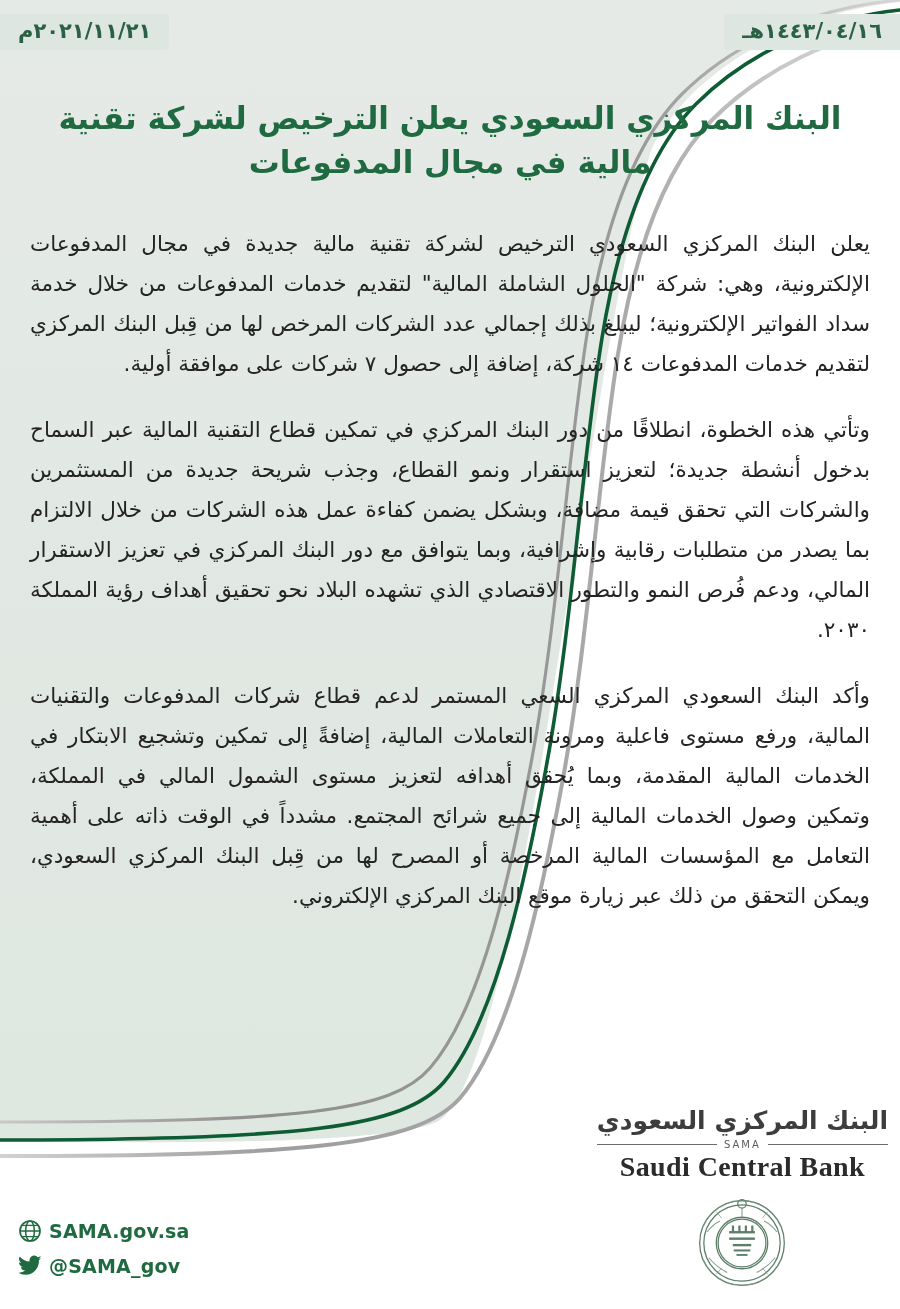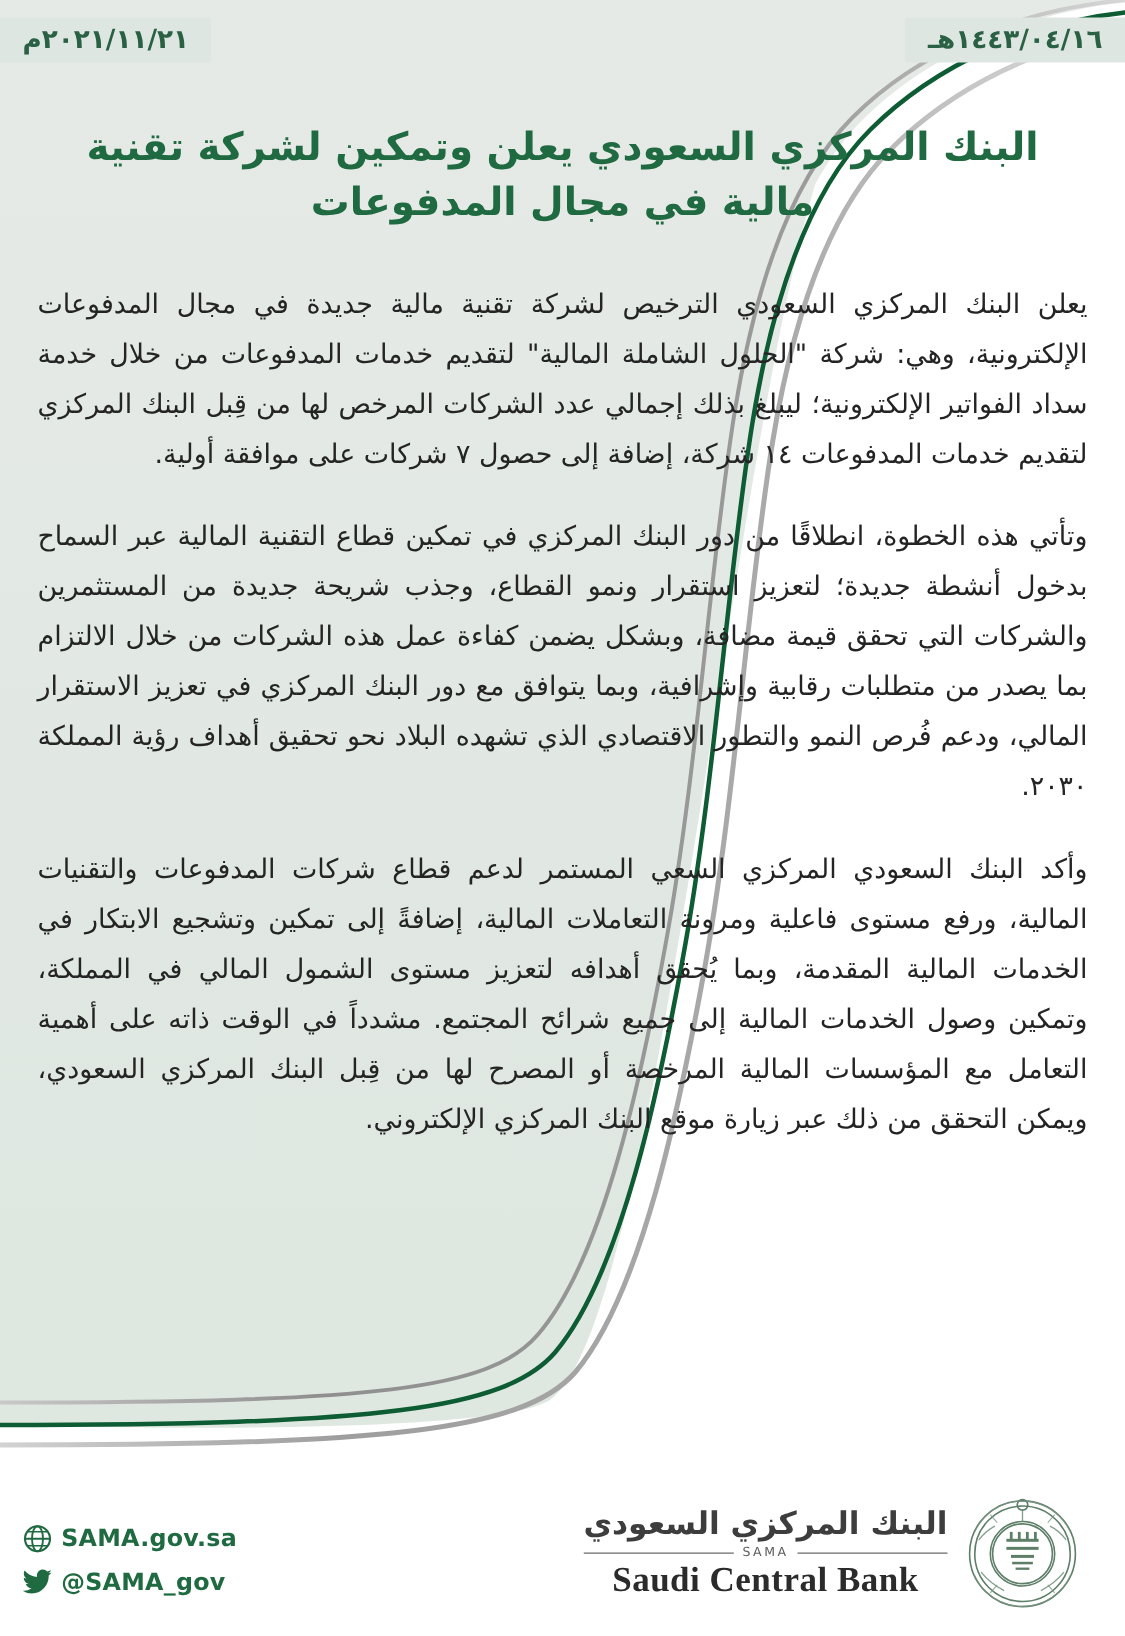--- a/index.html
+++ b/index.html
@@ -124,24 +124,24 @@
   .social-label {
     color: #1f6a40;
     font-size: 19px;
     font-weight: 700;
     letter-spacing: .2px;
     white-space: nowrap;
   }
 
   .brand {
     position: absolute;
-    right: 36px;
+    right: 12px;
     bottom: 20px;
     display: flex;
-    flex-direction: row;
+    flex-direction: column;
     align-items: center;
     gap: 14px;
     direction: ltr;
     justify-content: space-between;
   }
   .brand-text {
     display: flex;
     flex-direction: column;
     align-items: center;
     justify-content: center;
@@ -242,21 +242,21 @@
                C634,256 662,170 712,120
                C764,68 834,36 900,26" fill="none" stroke="url(#gGray2)" stroke-width="4"></path>
     </svg>
   </div>
 
   <div class="date-bar">
     <div class="date-badge greg">٢٠٢١/١١/٢١م</div>
     <div class="date-badge hijri">١٤٤٣/٠٤/١٦هـ</div>
   </div>
 
-  <h1 class="title">البنك المركزي السعودي يعلن وتمكين لشركة تقنية مالية في مجال المدفوعات</h1>
+  <h1 class="title">البنك المركزي السعودي يعلن الترخيص لشركة تقنية مالية في مجال المدفوعات</h1>
 
   <div class="body-copy">
     <p>يعلن البنك المركزي السعودي الترخيص لشركة تقنية مالية جديدة في مجال المدفوعات الإلكترونية، وهي: شركة "الحلول الشاملة المالية" لتقديم خدمات المدفوعات من خلال خدمة سداد الفواتير الإلكترونية؛ ليبلغ بذلك إجمالي عدد الشركات المرخص لها من قِبل البنك المركزي لتقديم خدمات المدفوعات ١٤ شركة، إضافة إلى حصول ٧ شركات على موافقة أولية.</p>
     <p>وتأتي هذه الخطوة، انطلاقًا من دور البنك المركزي في تمكين قطاع التقنية المالية عبر السماح بدخول أنشطة جديدة؛ لتعزيز استقرار ونمو القطاع، وجذب شريحة جديدة من المستثمرين والشركات التي تحقق قيمة مضافة، وبشكل يضمن كفاءة عمل هذه الشركات من خلال الالتزام بما يصدر من متطلبات رقابية وإشرافية، وبما يتوافق مع دور البنك المركزي في تعزيز الاستقرار المالي، ودعم فُرص النمو والتطور الاقتصادي الذي تشهده البلاد نحو تحقيق أهداف رؤية المملكة ٢٠٣٠.</p>
     <p>وأكد البنك السعودي المركزي السعي المستمر لدعم قطاع شركات المدفوعات والتقنيات المالية، ورفع مستوى فاعلية ومرونة التعاملات المالية، إضافةً إلى تمكين وتشجيع الابتكار في الخدمات المالية المقدمة، وبما يُحقق أهدافه لتعزيز مستوى الشمول المالي في المملكة، وتمكين وصول الخدمات المالية إلى جميع شرائح المجتمع. مشدداً في الوقت ذاته على أهمية التعامل مع المؤسسات المالية المرخصة أو المصرح لها من قِبل البنك المركزي السعودي، ويمكن التحقق من ذلك عبر زيارة موقع البنك المركزي الإلكتروني.</p>
   </div>
 
   <div class="footer">
 
     <div class="social">

